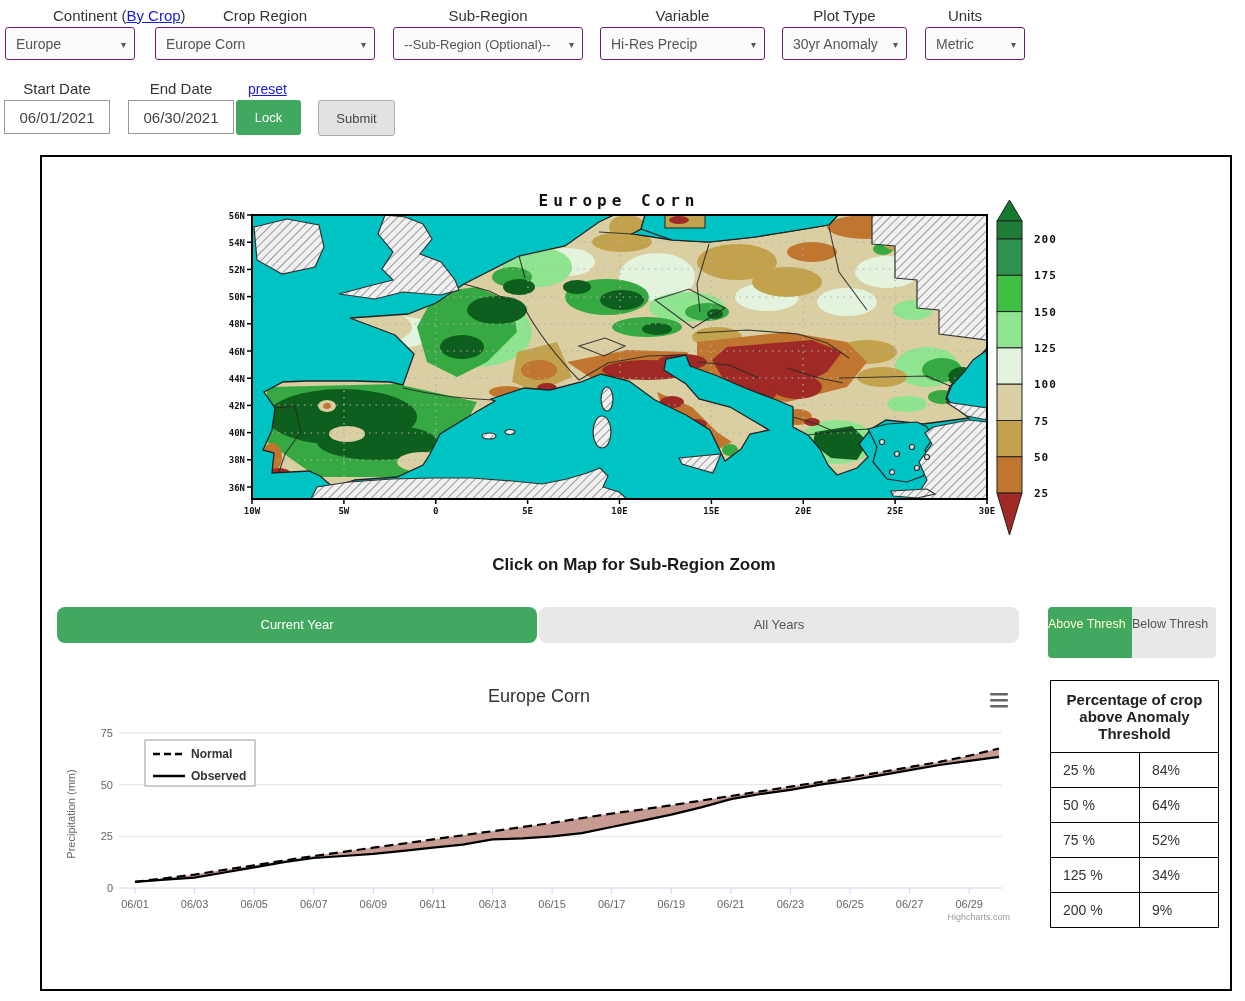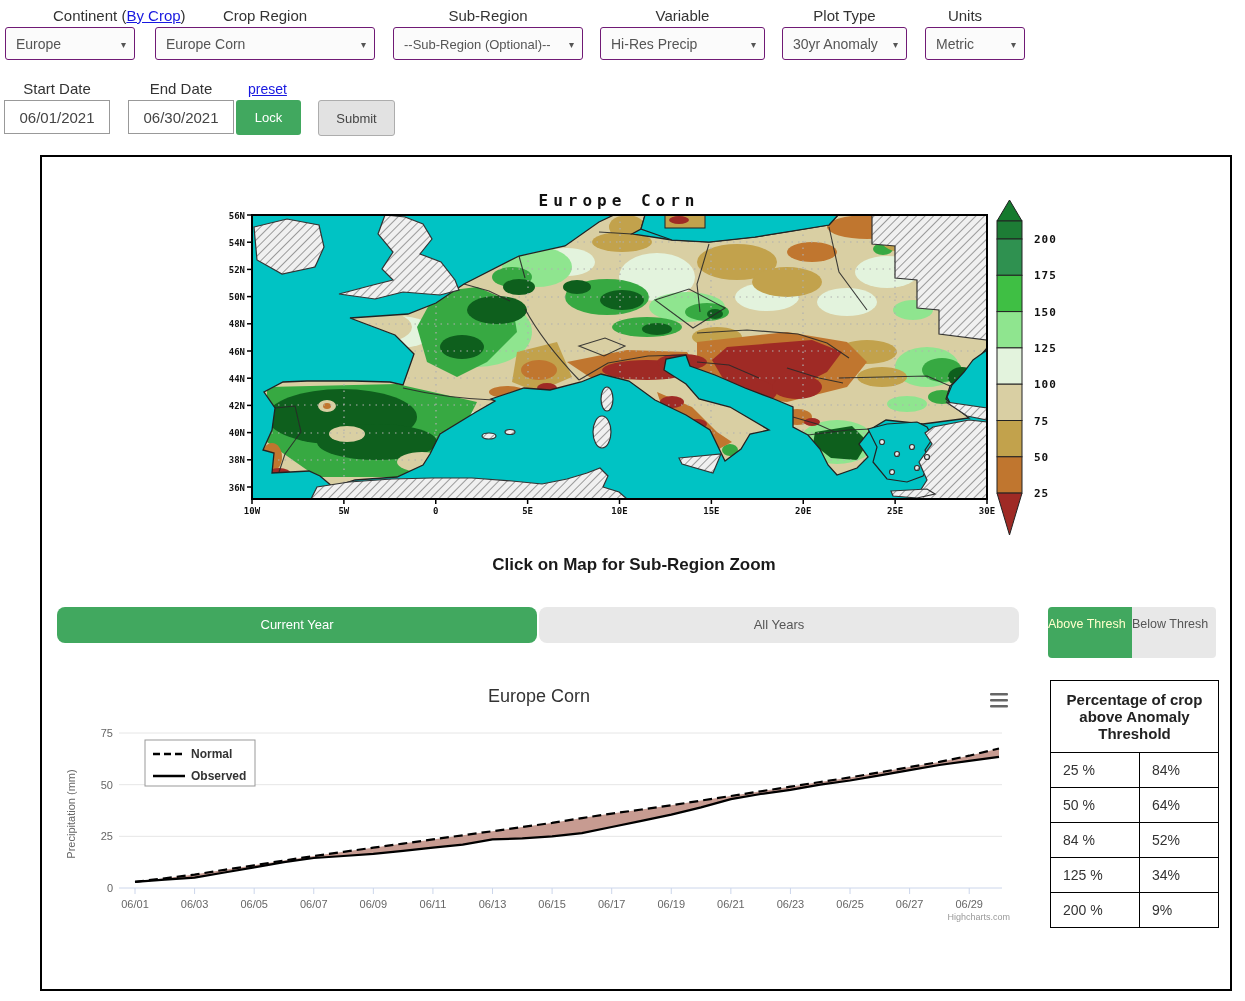--- a/index.html
+++ b/index.html
@@ -410,21 +410,21 @@
       <tbody id="thr-body">
           <tr>
             <td class="c1">25 %</td>
             <td class="c2">84%</td>
           </tr>
           <tr>
             <td class="c1">50 %</td>
             <td class="c2">64%</td>
           </tr>
           <tr>
-            <td class="c1">84 %</td>
+            <td class="c1">75 %</td>
             <td class="c2">52%</td>
           </tr>
           <tr>
             <td class="c1">125 %</td>
             <td class="c2">34%</td>
           </tr>
           <tr>
             <td class="c1">200 %</td>
             <td class="c2">9%</td>
           </tr>

